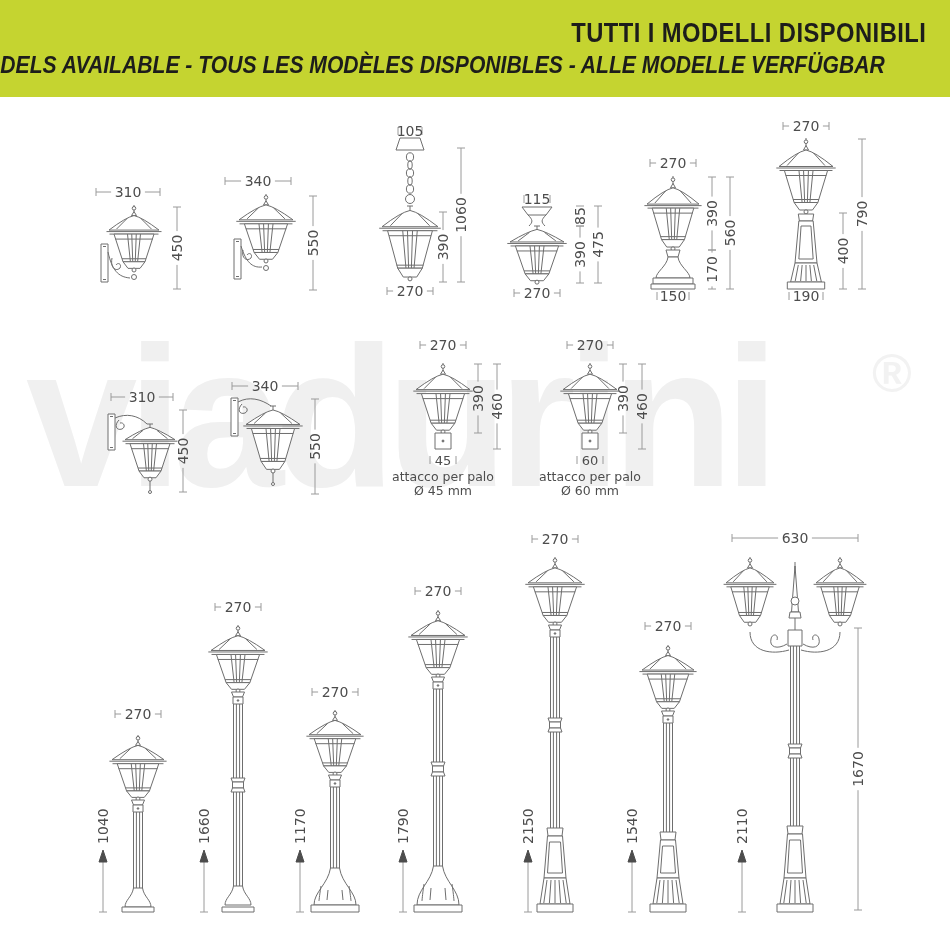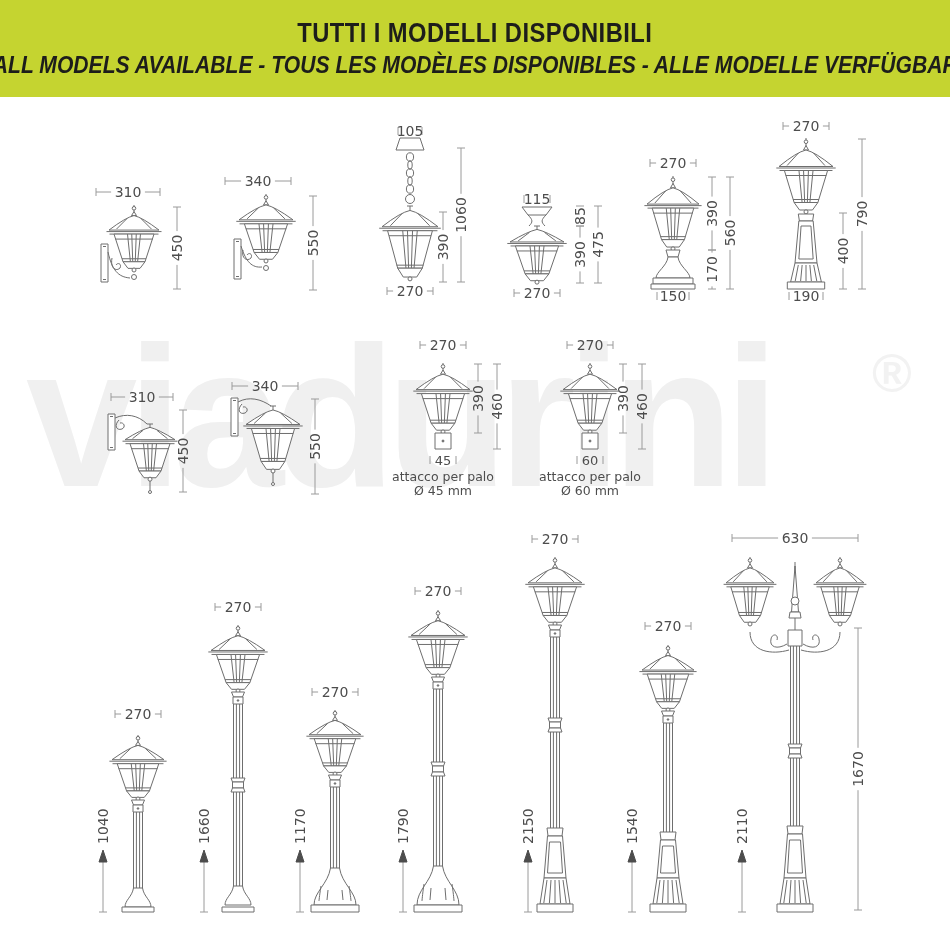--- a/index.html
+++ b/index.html
@@ -2,21 +2,21 @@
 <html><head>
 <meta charset="utf-8">
 <style>
   html,body{margin:0;padding:0;}
   body{
     width:950px;height:950px;position:relative;overflow:hidden;
     background:#ffffff;font-family:"Liberation Sans",sans-serif;
   }
   .banner{
     position:absolute;top:0;left:0;width:950px;height:97px;
-    display:flex;flex-direction:column;align-items:center;justify-content:center;
+    display:flex;flex-direction:column;align-items:flex-end;justify-content:center;
     z-index:2;
   }
   .banner .t1{
     font-size:27px;font-weight:bold;color:#1d1d1b;
     transform:scaleX(.88);letter-spacing:.5px;white-space:nowrap;line-height:1.2;
   }
   .banner .t2{
     font-size:24px;font-weight:bold;font-style:italic;color:#1d1d1b;
     transform:scaleX(.88);white-space:nowrap;line-height:1.3;
   }

